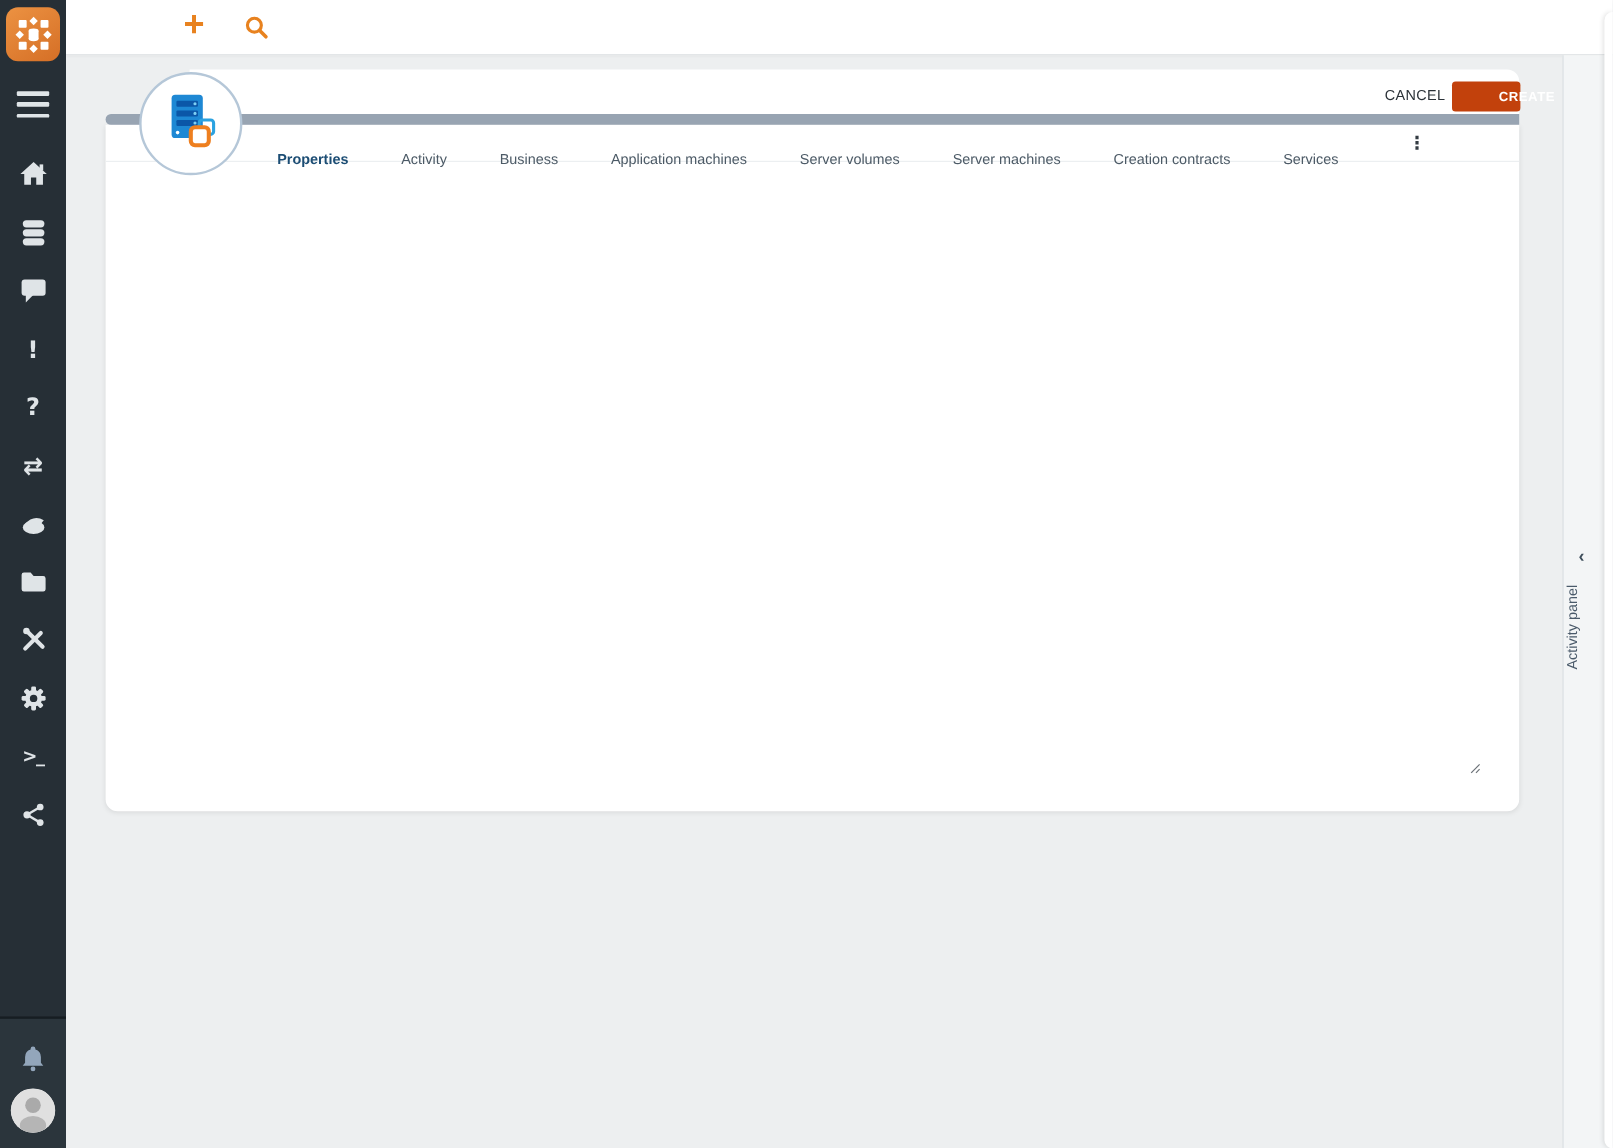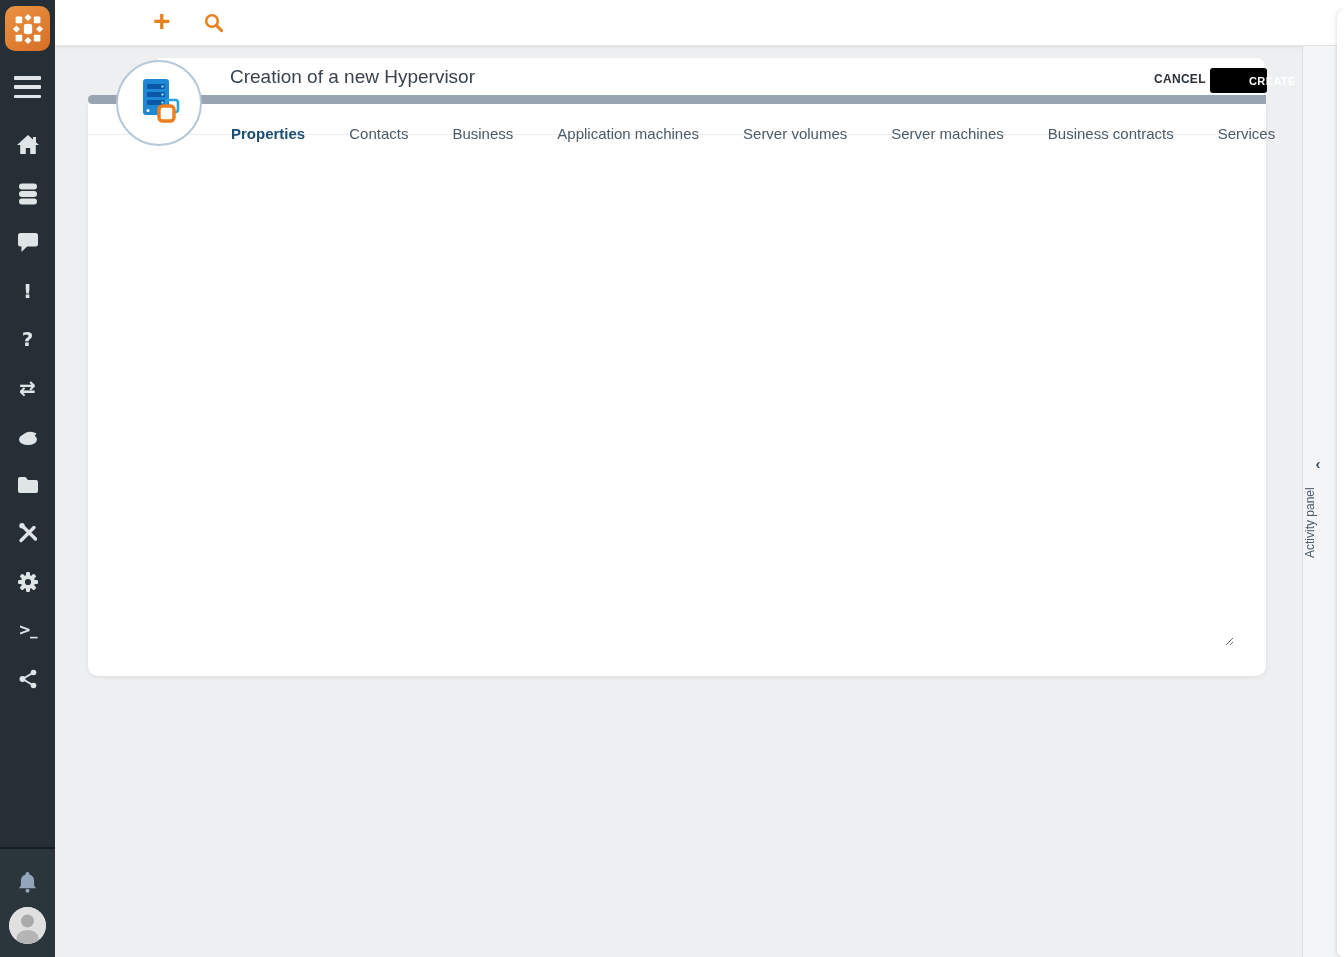--- a/index.html
+++ b/index.html
@@ -31,33 +31,33 @@
   .activity-strip { position:absolute; left:1302px; top:46px; width:42px; height:911px; background:#f3f5f6; border-left:1px solid #d9dee1; z-index:15; }
   .activity-card { position:absolute; left:1337px; top:10px; width:7px; height:947px; background:#ffffff;
                    border-radius:8px 0 0 8px; box-shadow:-1px 0 4px rgba(0,0,0,0.12); z-index:30; }
   .act-chevron { position:absolute; left:1306px; top:455px; width:24px; text-align:center; font-size:15px; font-weight:bold; color:#3e4e5b; z-index:16; }
   .act-label { position:absolute; left:1303px; top:478px; width:22px; height:90px; z-index:16;
                writing-mode:vertical-rl; transform:rotate(180deg); font-size:12px; color:#4a5a6a; text-align:center; }
 
   
   .header-band { position:absolute; left:158px; top:58px; width:1108px; height:37px; background:#ffffff; border-radius:0 10px 0 0; z-index:2; }
   .page-title { position:absolute; left:72px; top:8px; font-size:19px; color:#39434e; }
-  .cancel-btn { position:absolute; left:996px; top:14px; font-size:12px; font-weight:bold; letter-spacing:0.3px; color:#2b3238; cursor:pointer; }
-  .create-btn { position:absolute; left:1052px; top:10px; width:57px; height:25px; background:#000000; color:#ffffff;
+  .cancel-btn { position:absolute; left:996px; top:14px; font-size:12px; font-weight:normal; letter-spacing:0.3px; color:#2b3238; cursor:pointer; }
+  .create-btn { position:absolute; left:1052px; top:10px; width:57px; height:25px; background:#c2410c; color:#ffffff;
                 border:none; border-radius:3px; font-size:11px; font-weight:bold; letter-spacing:0.4px; cursor:pointer;padding-left:39px; }
   .gray-bar { position:absolute; left:88px; top:95px; width:1178px; height:9px; background:#98a4b2; border-radius:5px 0 0 5px; z-index:2; }
   .card { position:absolute; left:88px; top:104px; width:1178px; height:572px; background:#ffffff;
           border-radius:0 0 10px 10px; box-shadow:0 1px 4px rgba(0,0,0,0.08); z-index:1; }
   .medallion { position:absolute; left:116px; top:60px; width:86px; height:86px; border-radius:50%; background:#ffffff;
                border:2px solid #b5c7d8; z-index:4; display:flex; align-items:center; justify-content:center; }
 
   
   .tabs { position:absolute; left:88px; top:104px; width:1178px; height:31px; display:flex; align-items:center;
           padding-left:143px; gap:44px; border-bottom:1px solid #eceff1; z-index:3; }
-  .tab { font-size:15px; color:#4c5a66; white-space:nowrap; cursor:pointer;margin-top:28px; }
+  .tab { font-size:12px; color:#4c5a66; white-space:nowrap; cursor:pointer;margin-top:28px; }
   .tab.active { color:#1c4d74; font-weight:bold; }
   .tab-more { margin-left:14px; font-size:15px; font-weight:bold; color:#333b42; cursor:pointer; font-family:"DejaVu Sans",sans-serif; }
 
   
   .frow { position:absolute; left:117px; width:1120px; display:flex; align-items:flex-start; }
   .flabel { width:336px; padding-top:4px; font-size:14px; color:#383f45; font-weight:500; }
   .fctrl { width:784px; position:relative; }
   .inp { width:784px; height:26px; border:1px solid #c2ced6; border-radius:3px; background:#fff;
          display:flex; align-items:center; padding:0 8px; font-size:13px; color:#4d565e; }
   .inp.focused { border:2px solid #111; height:27px; }
@@ -206,21 +206,20 @@
     <div class="tb-plus">+</div>
     <div class="tb-search">
       <svg width="22" height="22">
           <circle cx="9" cy="9" r="5.8" fill="none" stroke="#e8821f" stroke-width="2.6"></circle>
           <line x1="13.4" y1="13.4" x2="18.6" y2="18.6" stroke="#e8821f" stroke-width="3" stroke-linecap="round"></line>
         </svg>
     </div>
   </div>
 
   <div class="header-band">
-    <div class="page-title">Creation of a new Hypervisor</div>
     <div class="cancel-btn">CANCEL</div>
     <button class="create-btn">CREATE</button>
   </div>
   <div class="gray-bar"></div>
 
   <div class="card"></div>
 
   <div class="medallion">
     <svg width="52" height="56">
       <rect x="10" y="4" width="26" height="36" rx="3" fill="#1e88d4"></rect>
@@ -231,26 +230,26 @@
       <circle cx="29.5" cy="19.5" r="1.3" fill="#7fd0f4"></circle>
       <circle cx="29.5" cy="27.5" r="1.3" fill="#7fd0f4"></circle>
       <circle cx="15" cy="35.5" r="1.5" fill="#ffffff"></circle>
       <rect x="33" y="25" width="12" height="12" rx="2.5" fill="none" stroke="#2ba2e0" stroke-width="2.6"></rect>
       <rect x="26" y="31" width="15" height="15" rx="3.5" fill="#ffffff" stroke="#ee7f1f" stroke-width="3.4"></rect>
     </svg>
   </div>
 
   <div class="tabs">
     <div class="tab active">Properties</div>
-    <div class="tab">Contacts</div>
+    <div class="tab">Activity</div>
     <div class="tab">Business</div>
     <div class="tab">Application machines</div>
     <div class="tab">Server volumes</div>
     <div class="tab">Server machines</div>
-    <div class="tab">Business contracts</div>
+    <div class="tab">Creation contracts</div>
     <div class="tab">Services</div>
     <div class="tab-more">⋮</div>
   </div>
 
   <div class="frow r-name">
     <div class="flabel">Name</div>
     <div class="fctrl">
       <div class="inp focused">
           <span class="text-caret"></span>
         </div>

